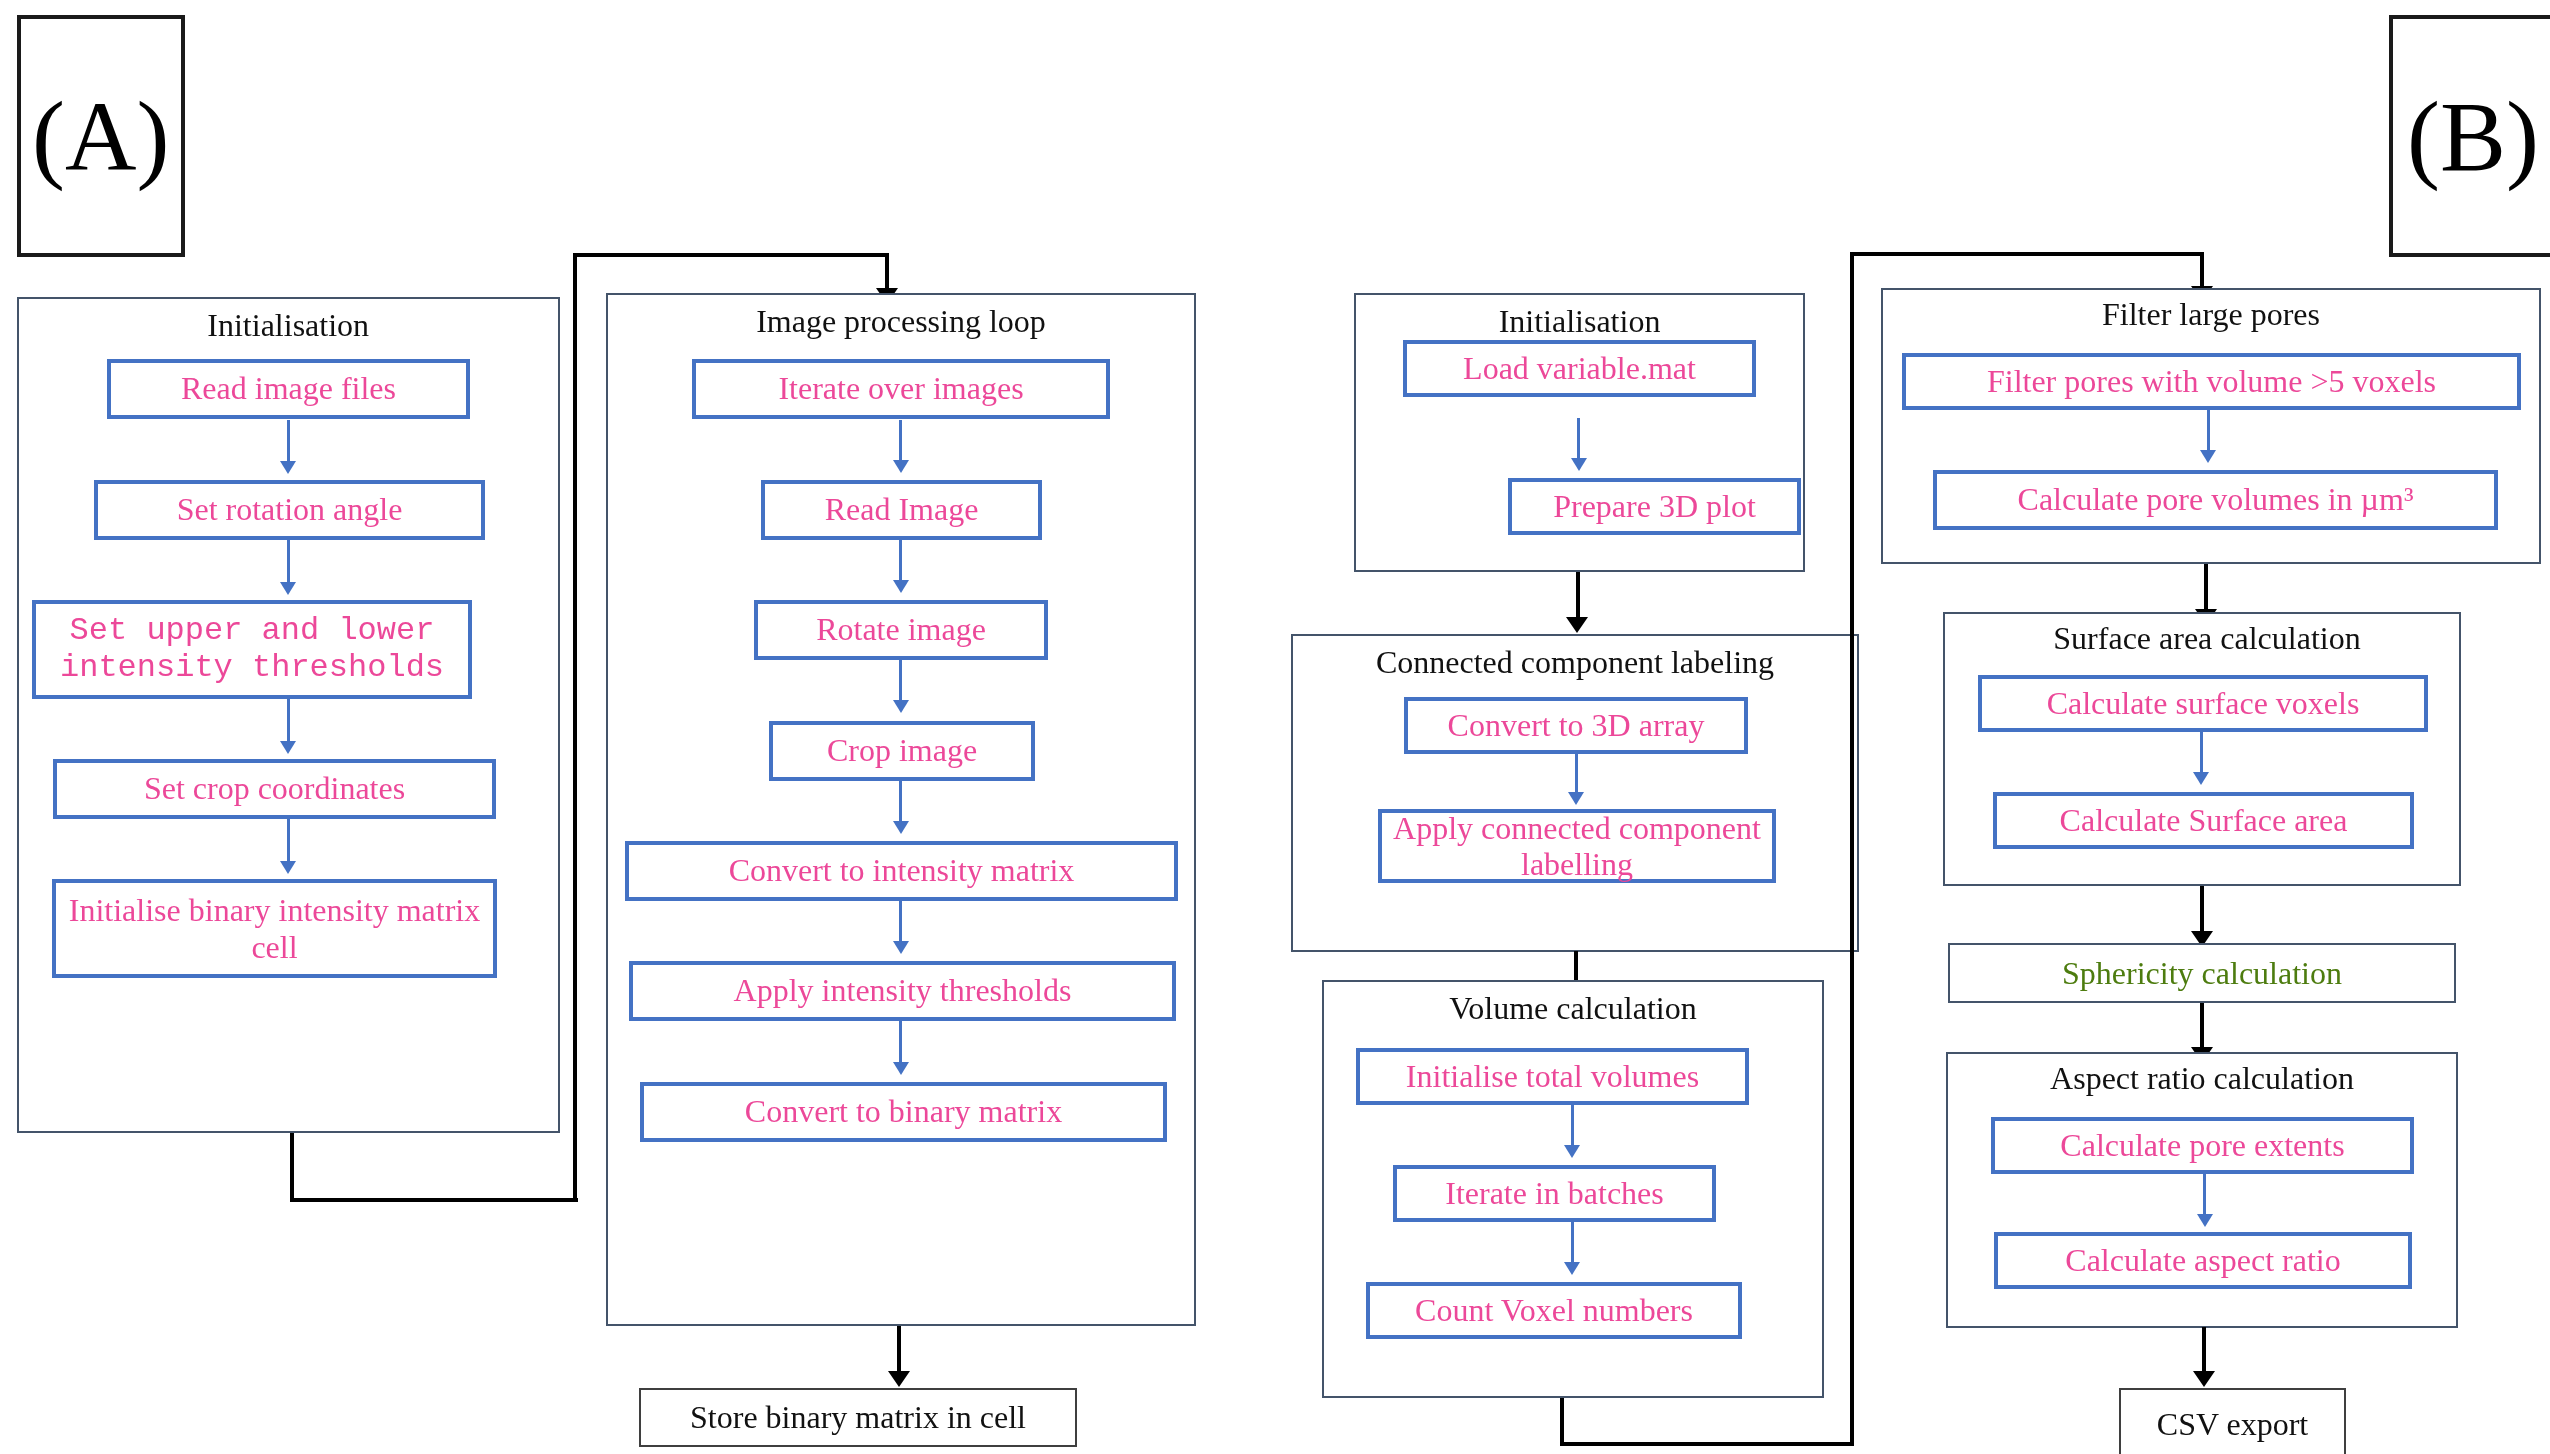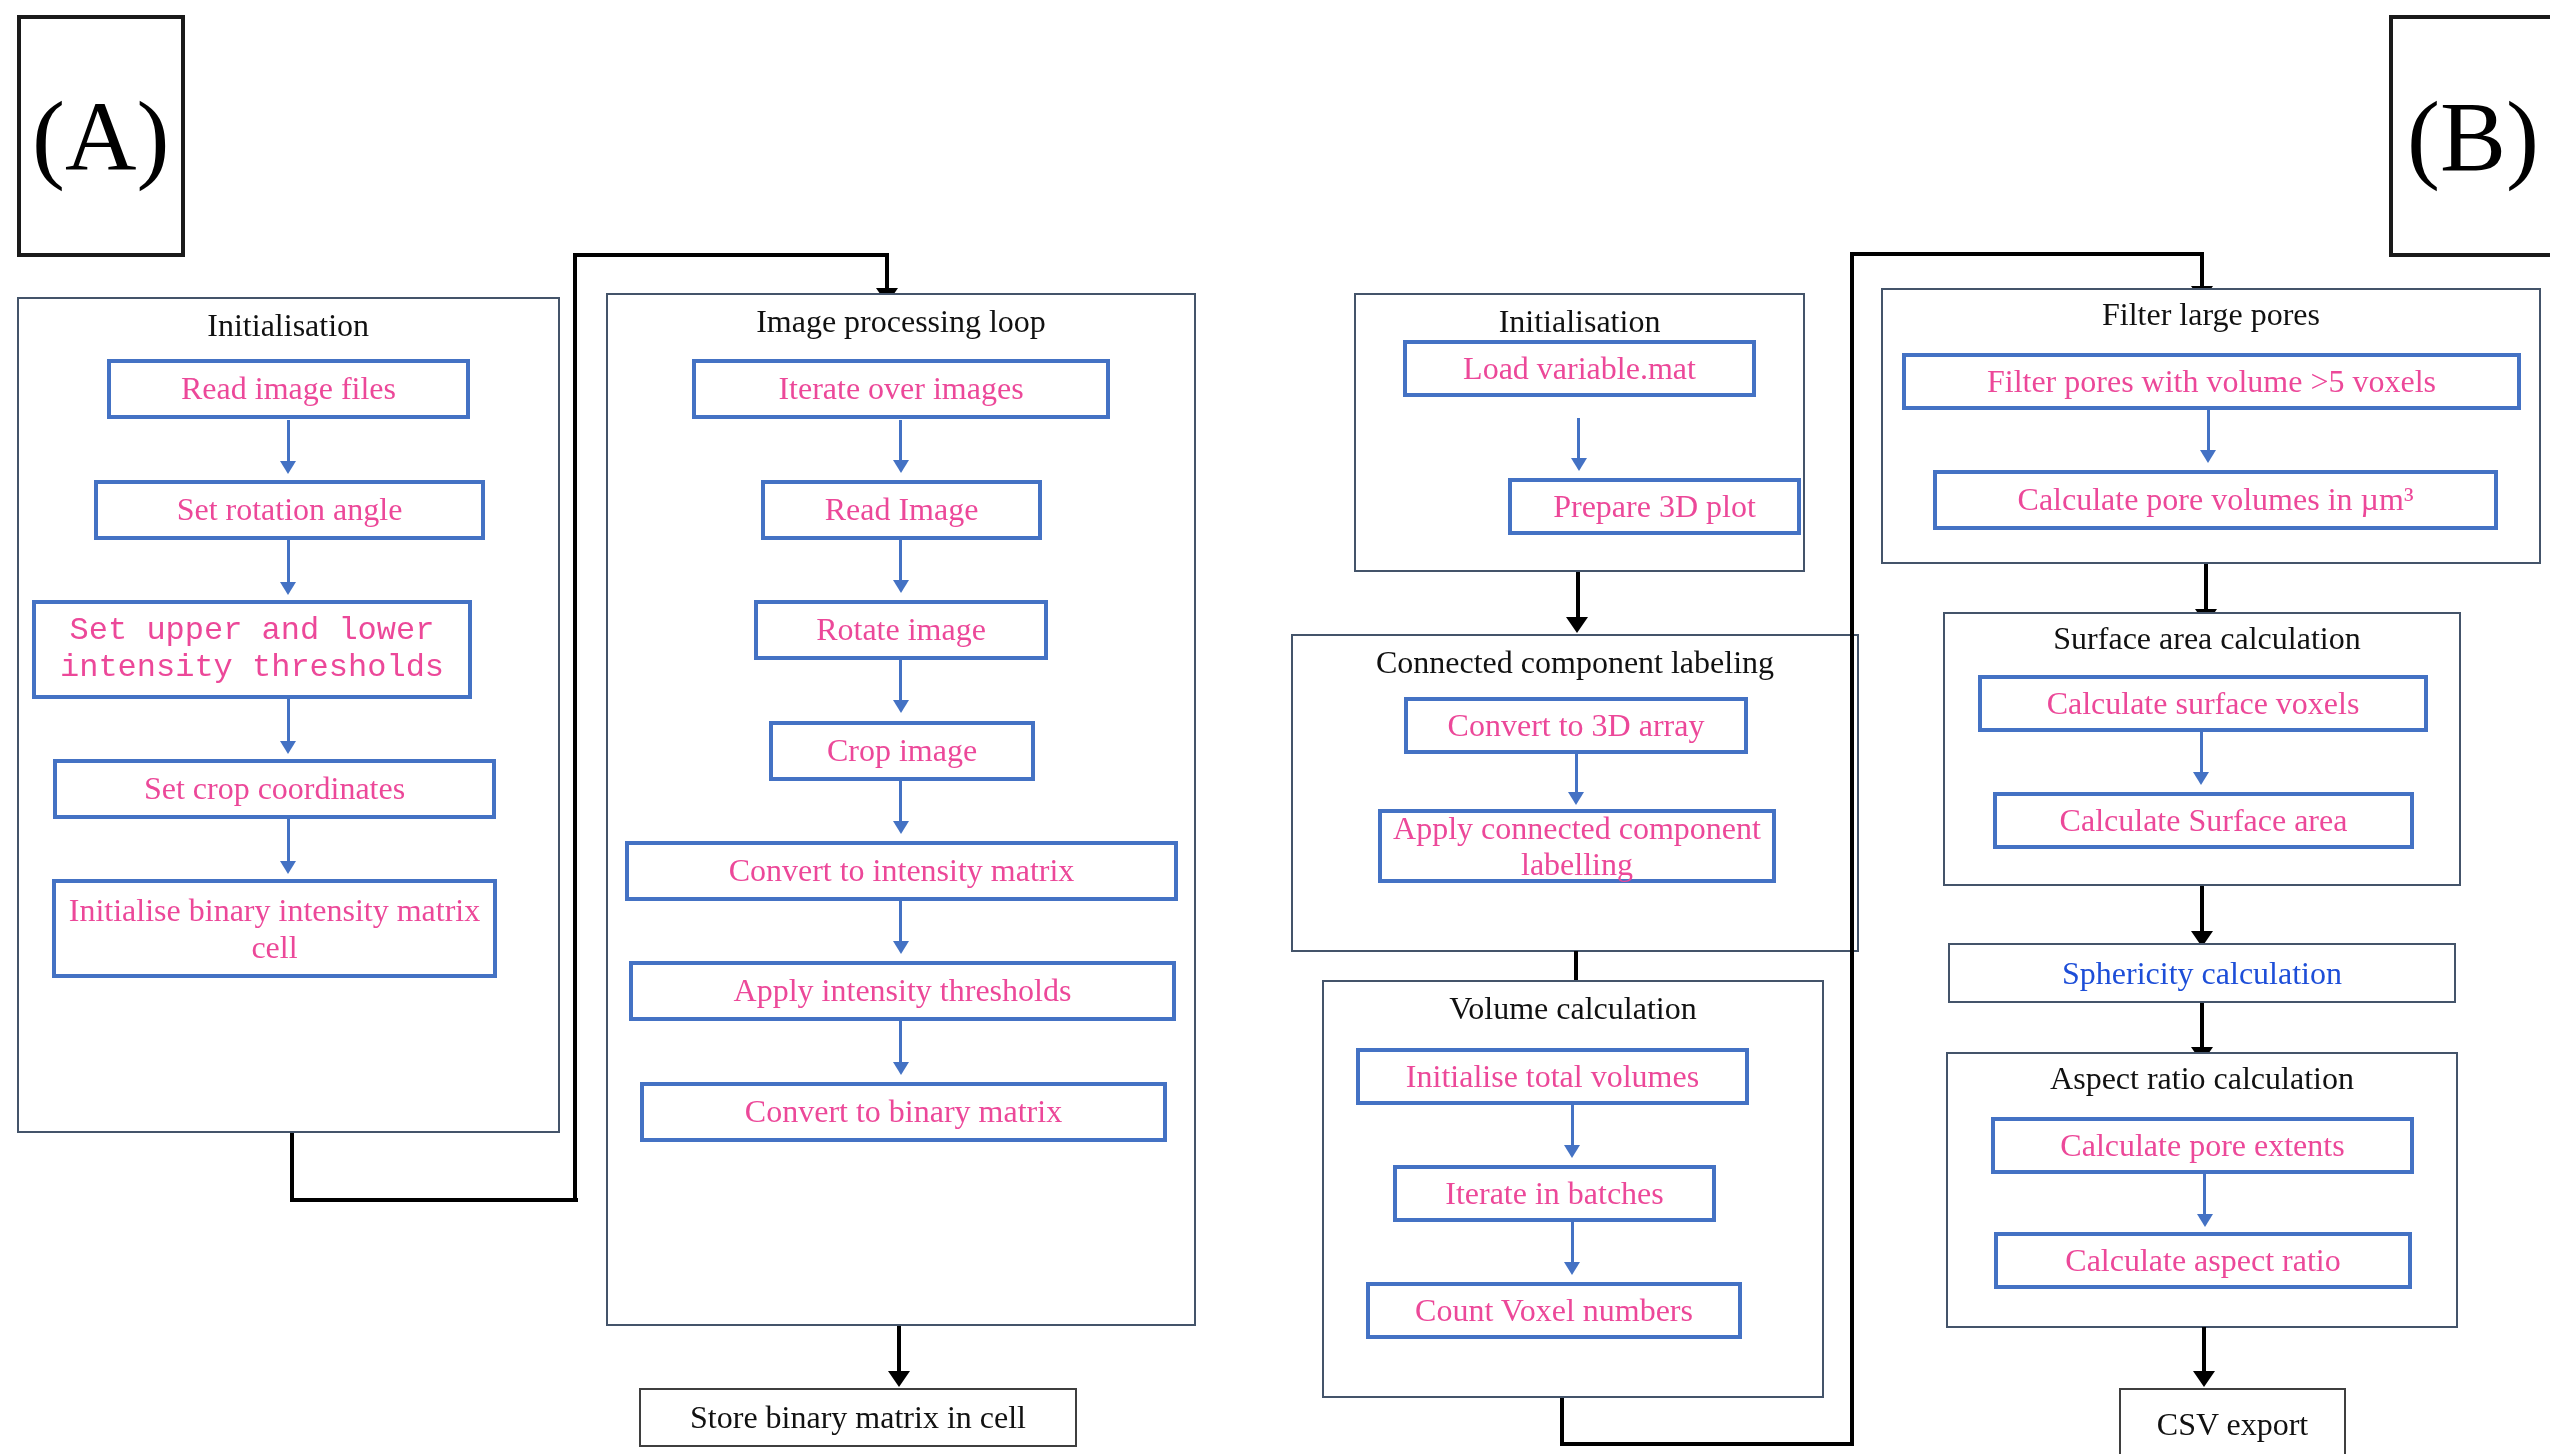--- a/index.html
+++ b/index.html
@@ -78,21 +78,21 @@
   .title-only-box{
     position:absolute;
     box-sizing:border-box;
     border:2.5px solid #44546a;
     background:#ffffff;
     display:flex;
     align-items:center;
     justify-content:center;
     text-align:center;
     font-size:32px;
-    color:#1d4ed8;
+    color:#4d7c0f;
   }
   
   .conn{ position:absolute; background:#000; }
   .conn.blue{ background:#4472c4; }
   .vline{ width:4.2px; }
   .hline{ height:4.2px; }
   .vline.thin{ width:3.3px; }
   .arrow-down{
     position:absolute;
     width:0;height:0;

